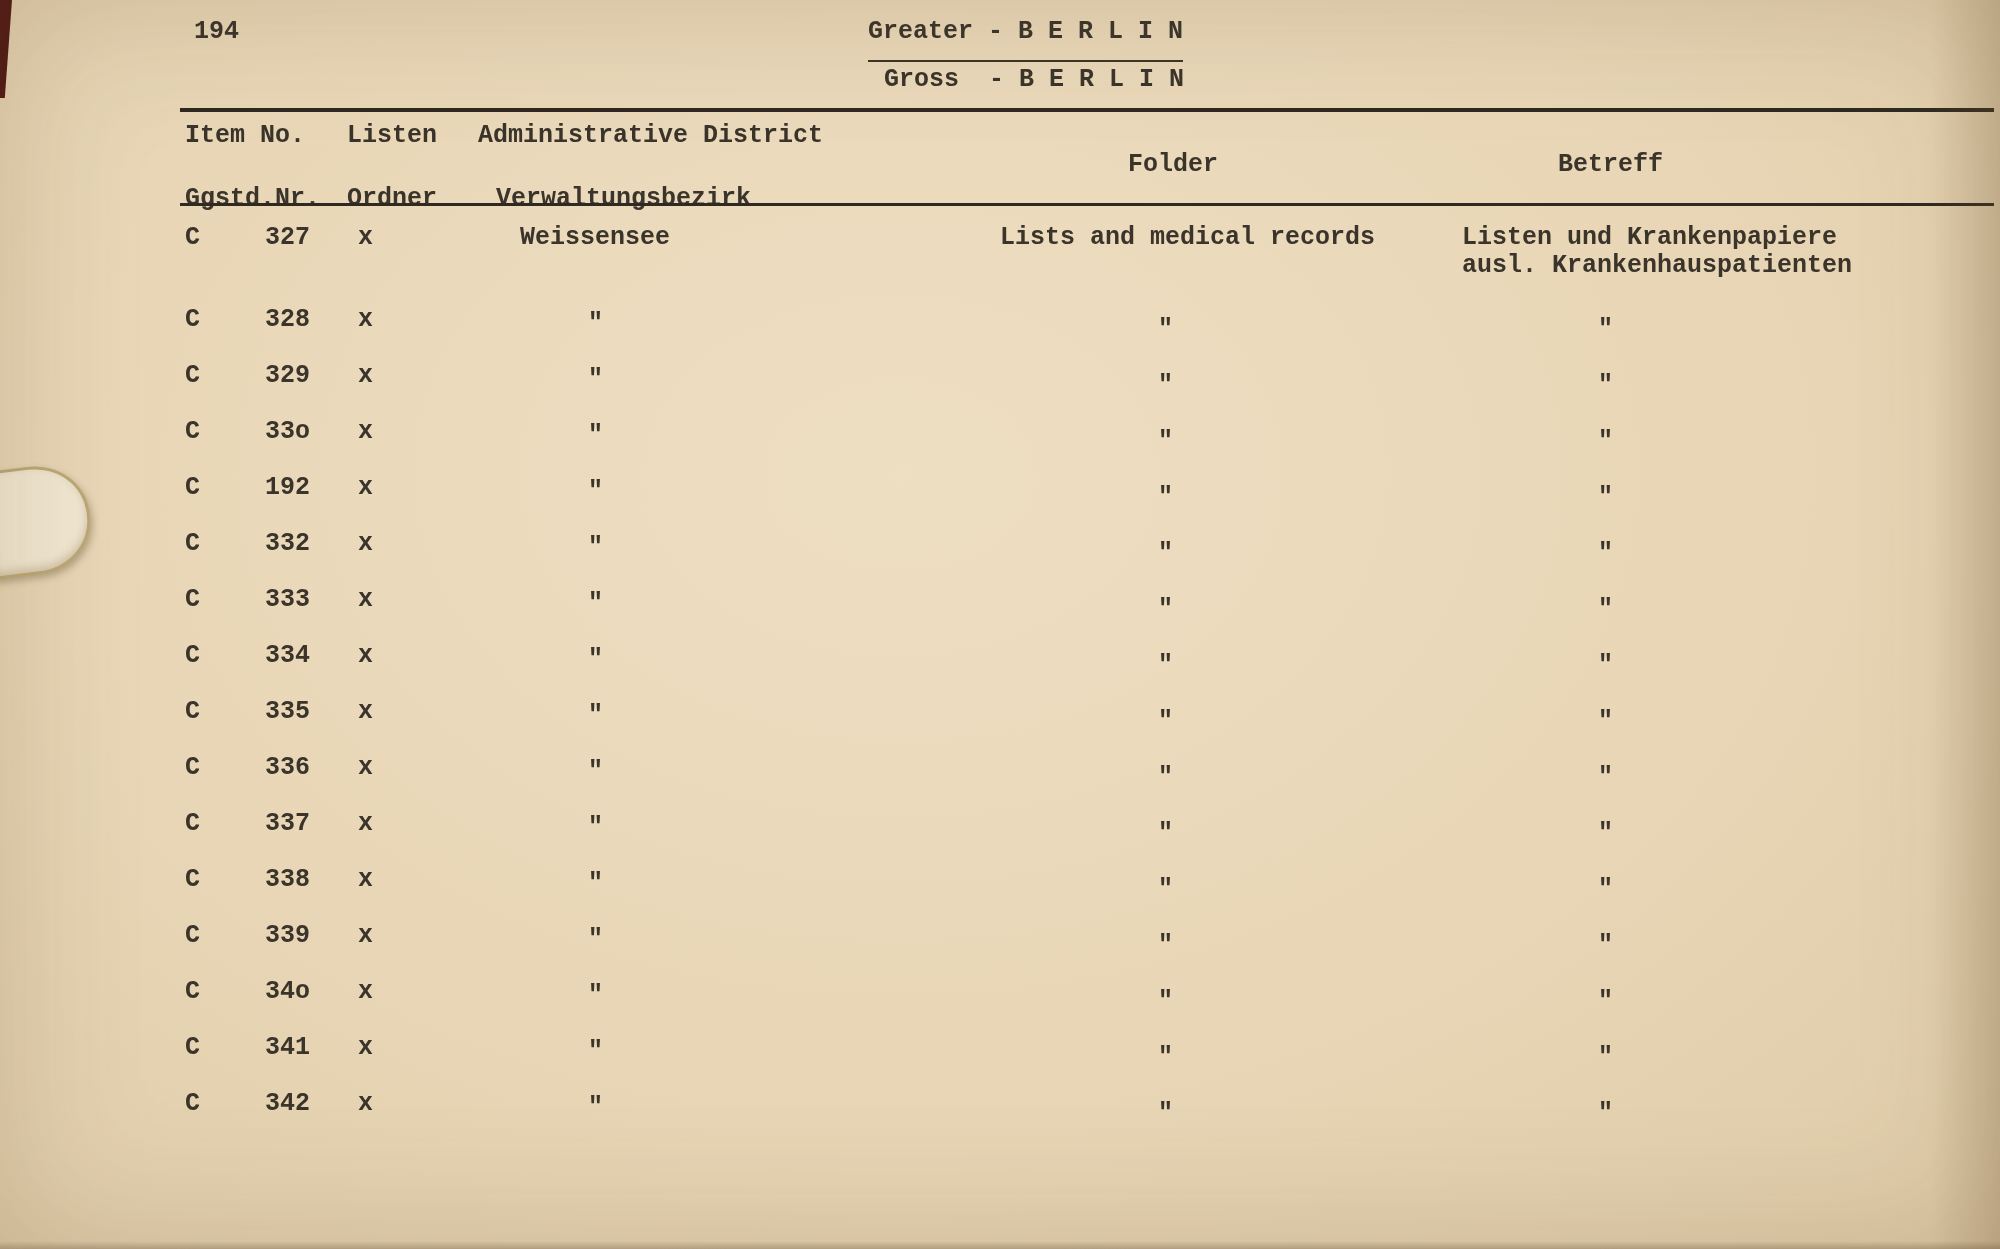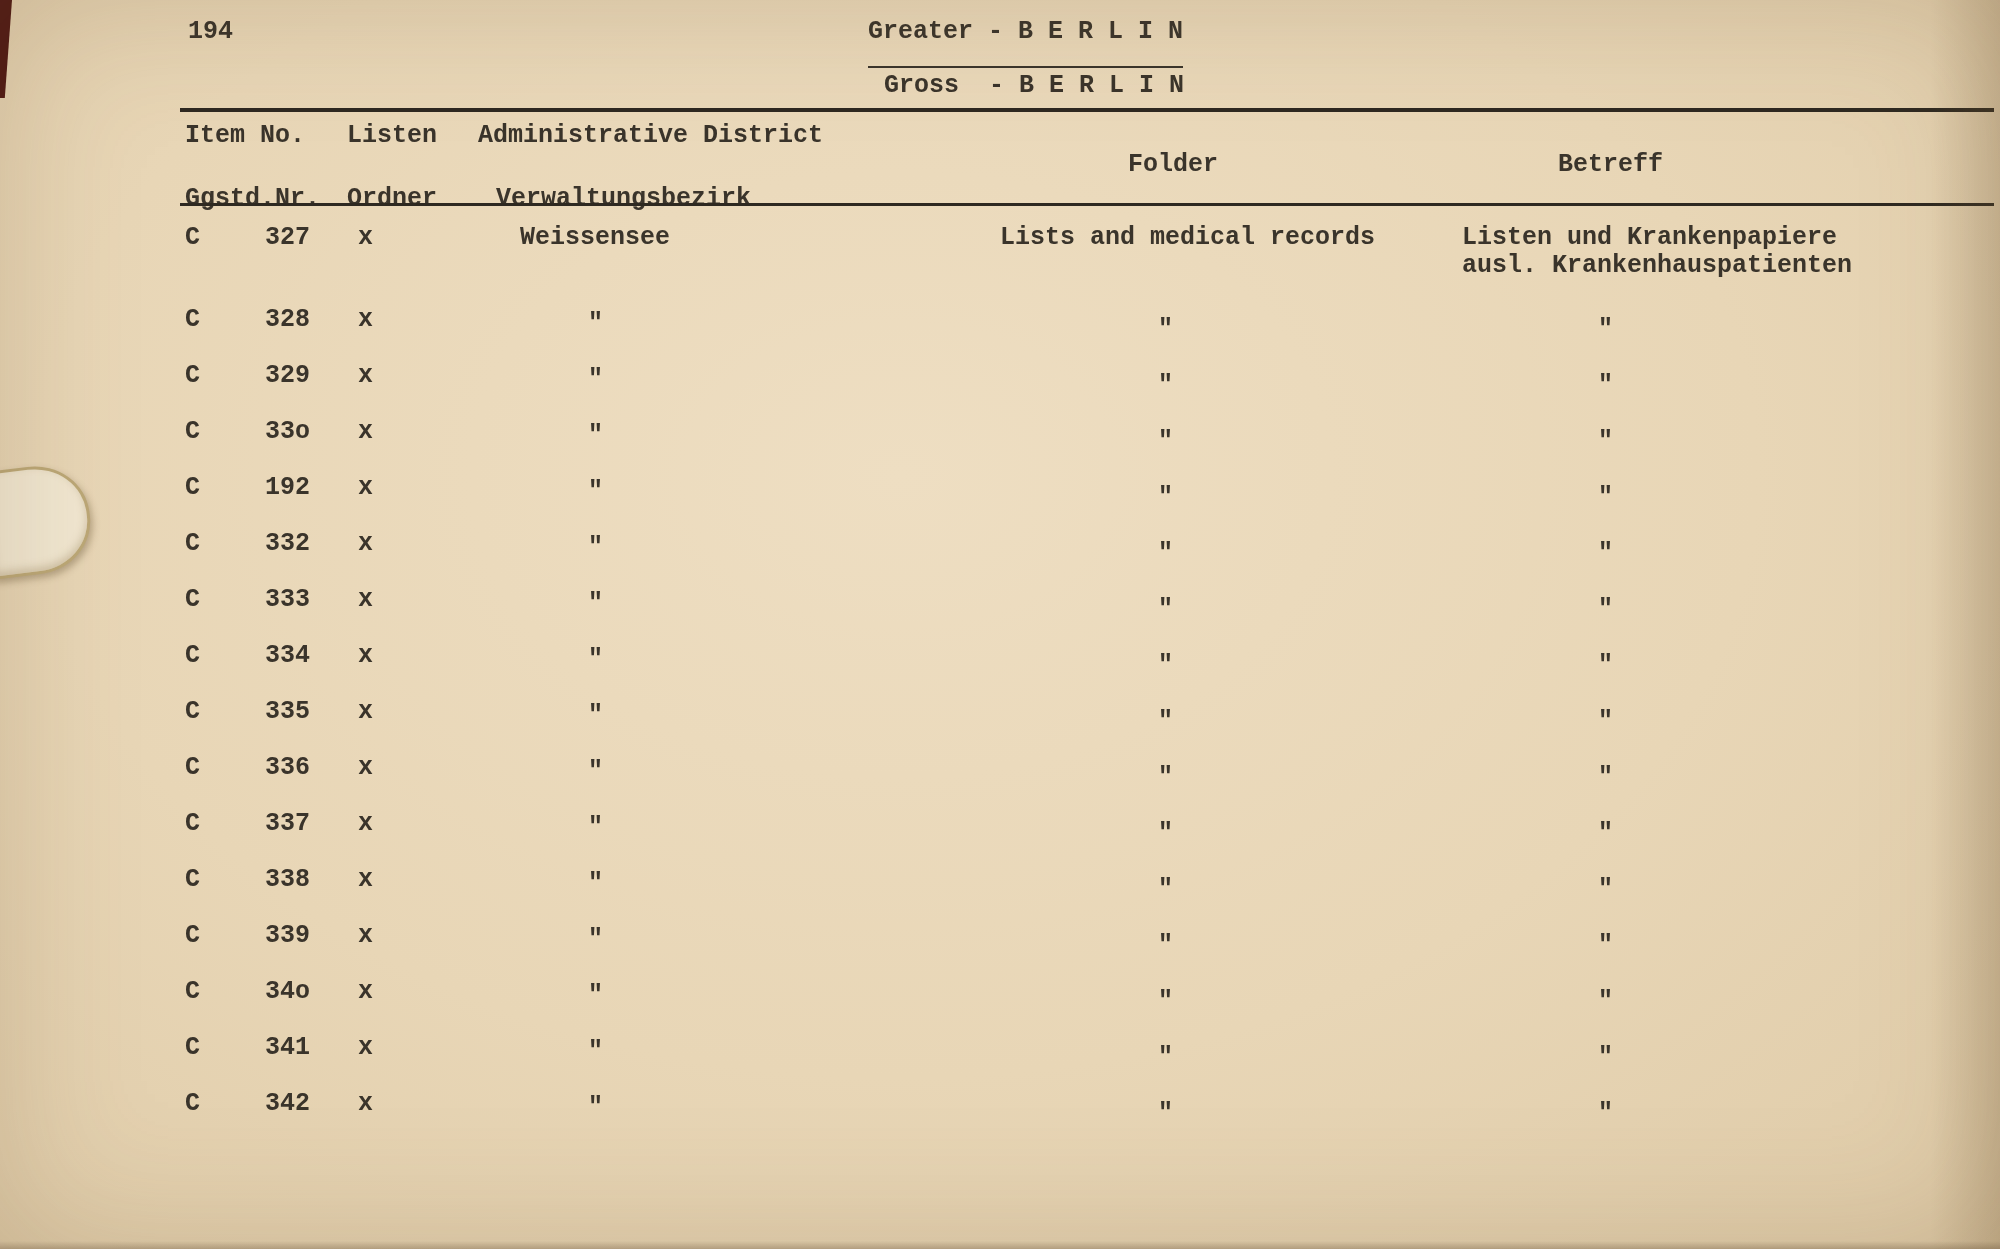--- a/index.html
+++ b/index.html
@@ -36,27 +36,27 @@
   .tab {
     position: absolute; left: -14px; top: 466px; width: 98px; height: 102px;
     background: #f2e8d2;
     border: 3px solid #bca877;
     border-radius: 0 56px 56px 0 / 0 52px 52px 0;
     transform: rotate(-7deg);
     box-shadow: 2px 4px 7px rgba(90, 68, 36, 0.35), inset 0 -4px 8px rgba(150,125,85,0.35);
   }
 
   .page-number {
-    position: absolute; left: 188px; top: 18px;
+    position: absolute; left: 194px; top: 18px;
     font-size: 25px; line-height: 28px; white-space: pre;
   }
 
   .title { position: absolute; left: 868px; top: 16px; font-size: 25px; line-height: 31px; }
   .title-line { display: table; white-space: pre; }
-  .title-line.underlined { border-bottom: 2px solid var(--ink, #3a342b); padding-bottom: 19px; }
+  .title-line.underlined { border-bottom: 2px solid var(--ink, #3a342b); padding-bottom: 13px; }
   .title-line.second { margin-left: 16px; margin-top: 2px; }
 
   .rule { position: absolute; background: var(--rule, #2e2921); }
   .rule-top { left: 180px; right: 6px; top: 108px; height: 4px; }
   .rule-header { left: 180px; right: 6px; top: 203px; height: 3px; }
 
   .grid6 {
     display: grid;
     grid-template-columns: 75px 90px 125px 490px 480px 1fr;
   }

